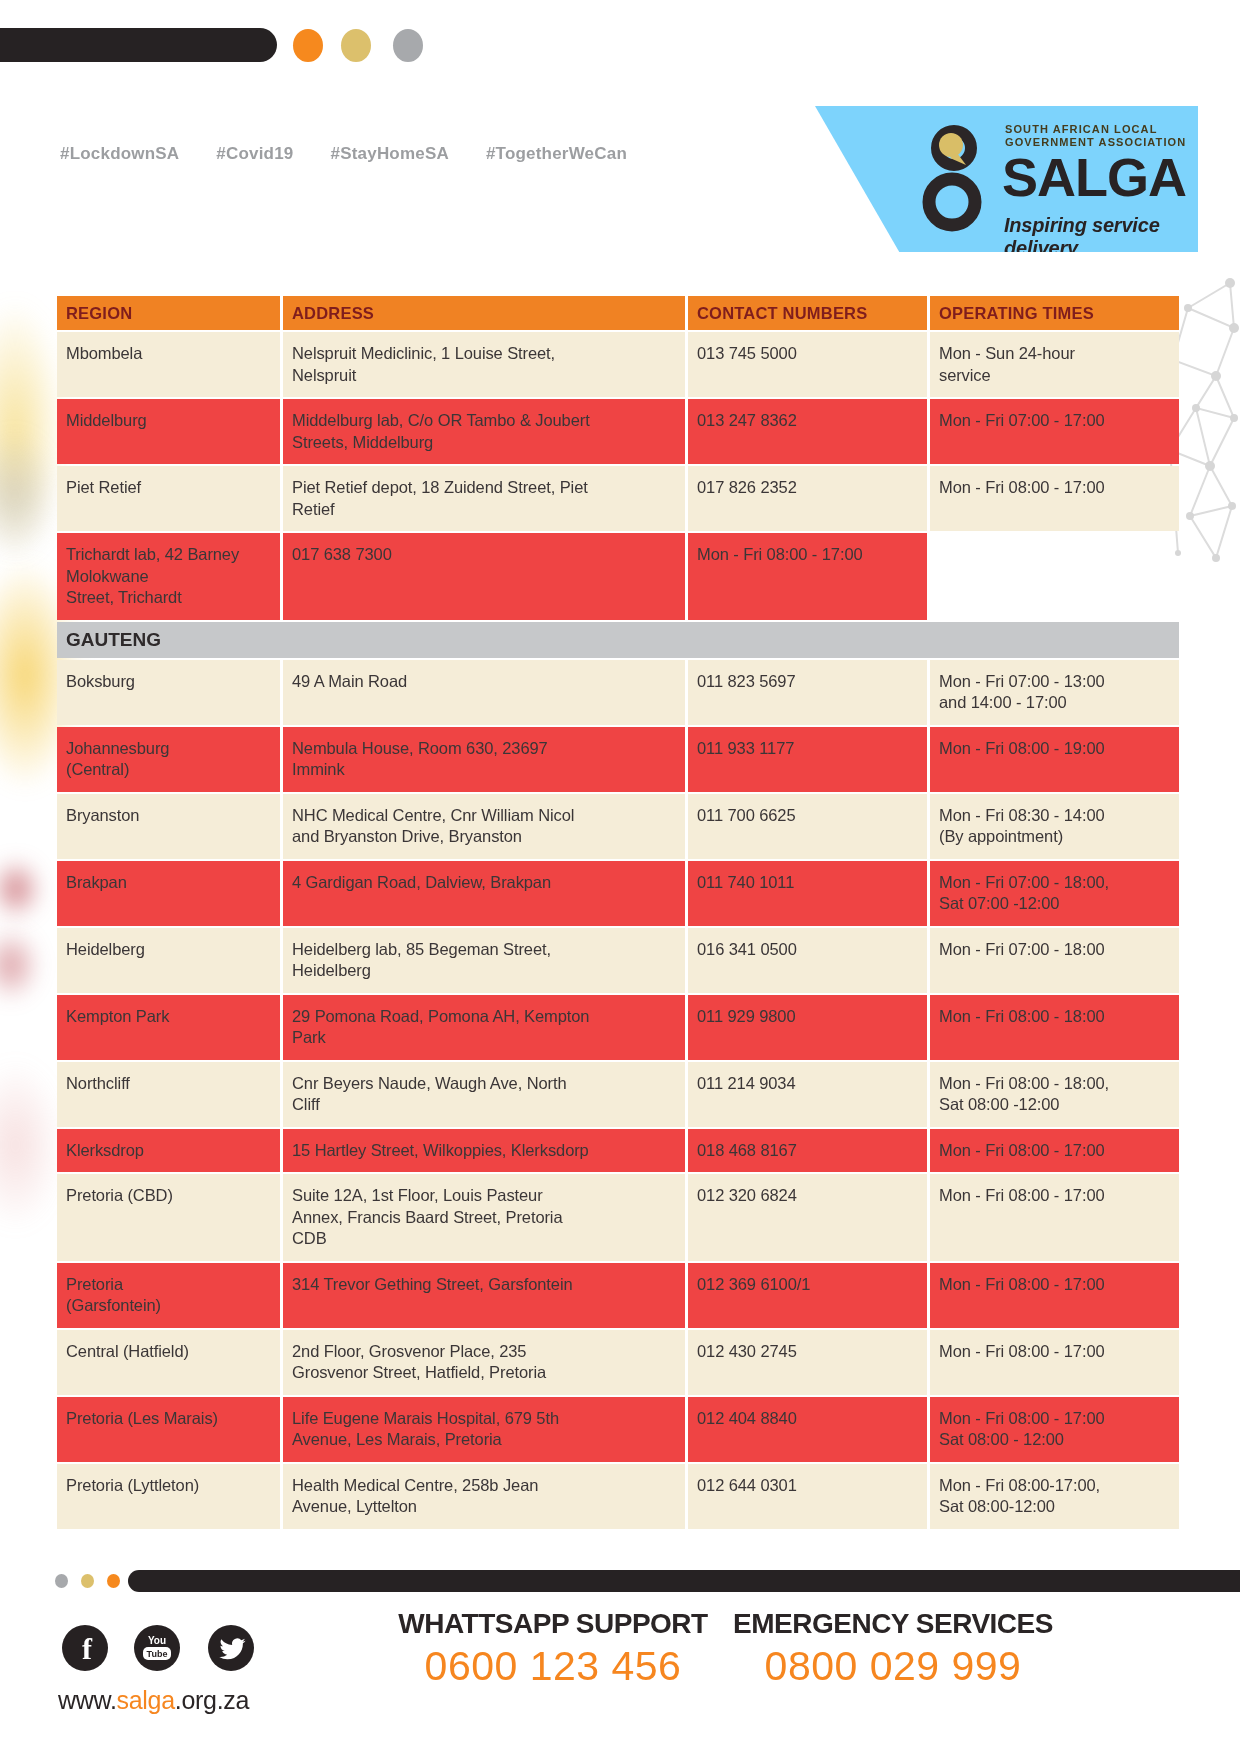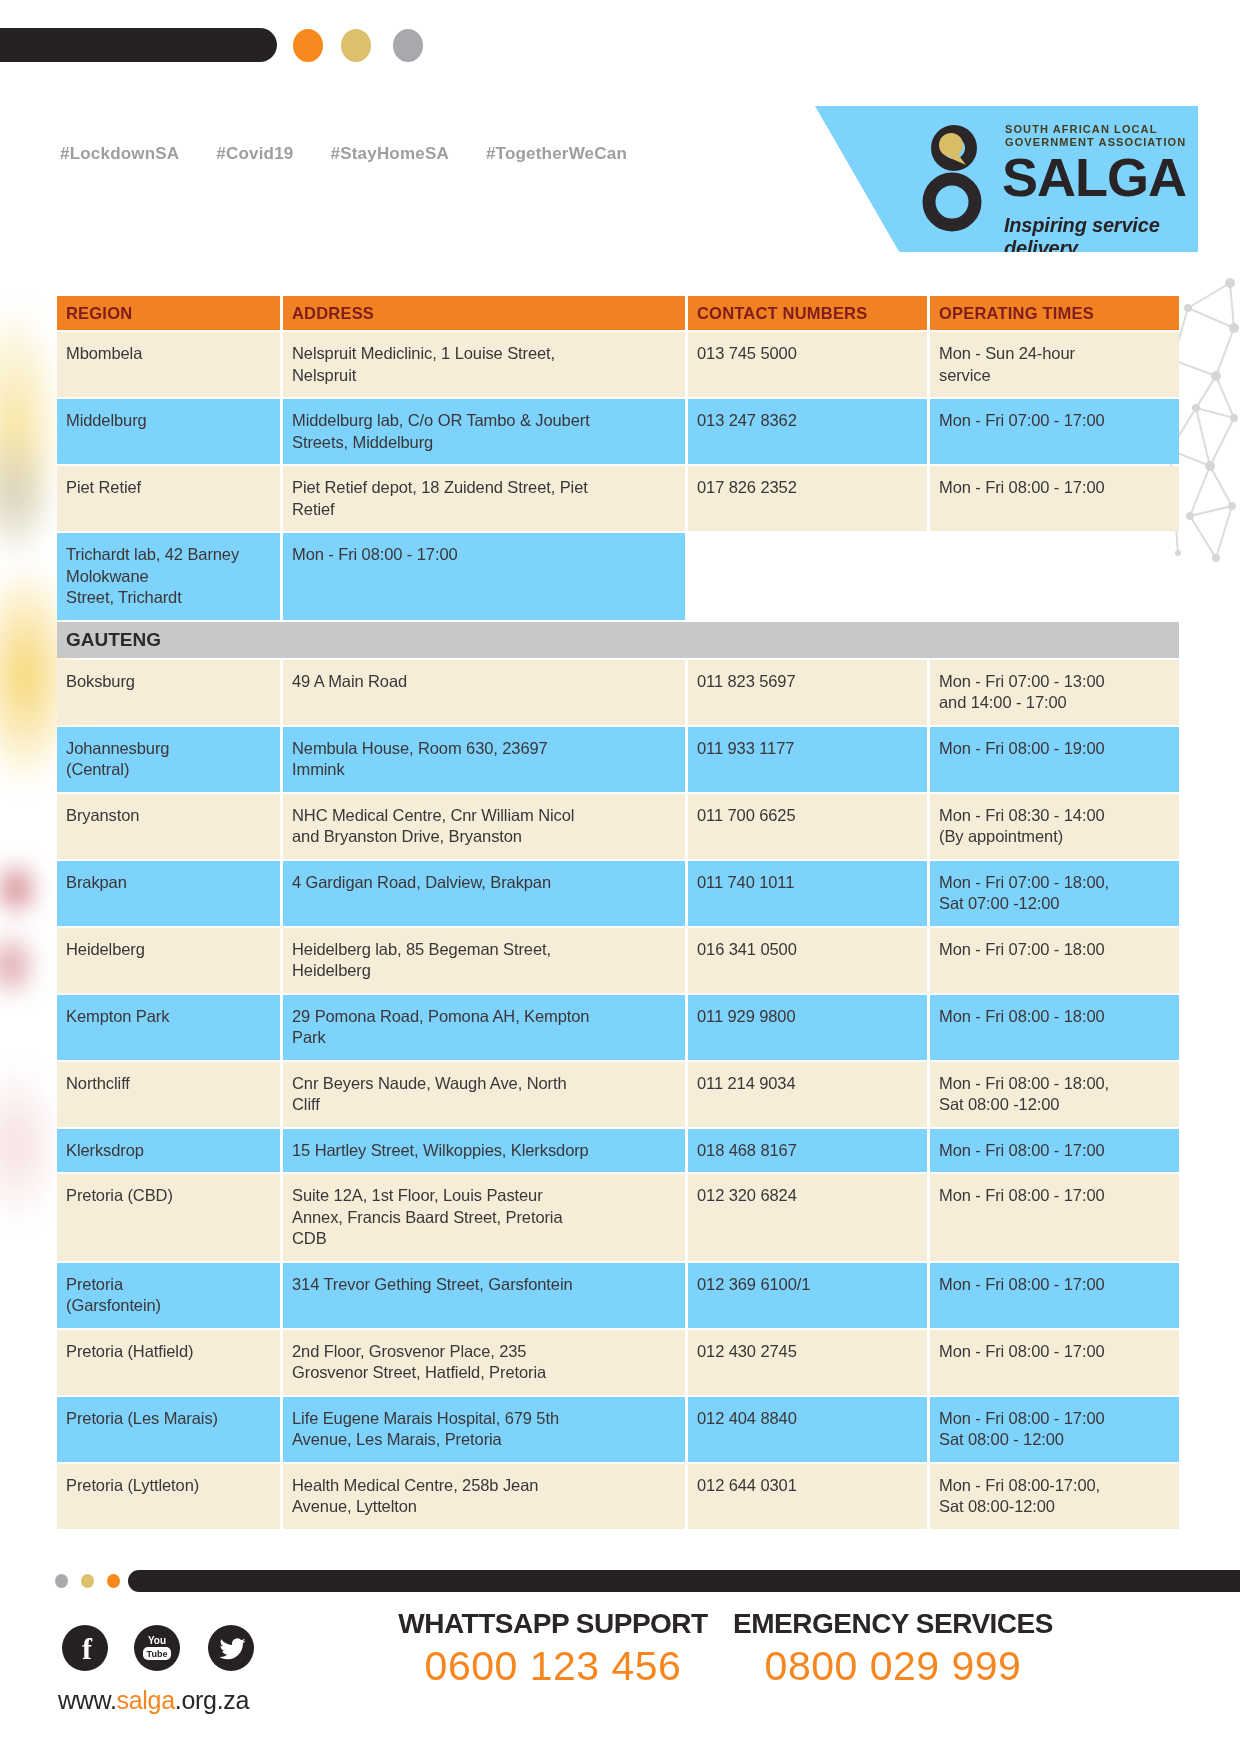--- a/index.html
+++ b/index.html
@@ -31,21 +31,21 @@
   .net{position:absolute; left:1158px; top:268px;}
 
   
   .grid{position:absolute; left:57px; top:296px; width:1122px; display:grid;
         grid-template-columns:223px 402px 239px 249px; gap:2px 3px;}
   .th{background:#F08223; color:#7f1d1d; font-weight:bold; font-size:16.5px;
       padding:8px 9px 7px 9px; letter-spacing:.2px;}
   .cell{font-size:16.5px; color:#3B3637; line-height:21.5px; letter-spacing:-.1px;
         padding:11px 10px 11px 9px; white-space:pre-line;}
   .beige{background:#F5EDD8;}
-  .cream{background:#7dd3fc;}
+  .cream{background:#ef4444;}
   .section-band{grid-column:1/-1; background:#C6C8CA; color:#2E2A2B; font-weight:bold;
                 font-size:19px; padding:7px 9px;}
 
   
   .dot-sm{width:13px; height:14px; top:1574px;}
   .footer-bar{position:absolute; left:128px; right:0; top:1570px; height:22px;
               background:#262223; border-radius:11px 0 0 11px;}
   .social{position:absolute; top:1625px;}
   .website{position:absolute; left:58px; top:1686px; font-size:25px; color:#2A2526; letter-spacing:-.3px;}
   .contact-block{position:absolute; top:1608px; width:360px; text-align:center;}
@@ -132,20 +132,21 @@
     <div class="cell c-times cream">Mon - Fri 07:00 - 17:00</div>
 
     <div class="cell c-region beige">Piet Retief</div>
     <div class="cell c-address beige">Piet Retief depot, 18 Zuidend Street, Piet
 Retief</div>
     <div class="cell c-contact beige">017 826 2352</div>
     <div class="cell c-times beige">Mon - Fri 08:00 - 17:00</div>
 
     <div class="cell c-address cream">Trichardt lab, 42 Barney Molokwane
 Street, Trichardt</div>
+    <div class="cell c-contact cream">017 638 7300</div>
     <div class="cell c-times cream">Mon - Fri 08:00 - 17:00</div>
 
     <div class="section-band section-label">GAUTENG</div>
 
     <div class="cell c-region beige">Boksburg</div>
     <div class="cell c-address beige">49 A Main Road</div>
     <div class="cell c-contact beige">011 823 5697</div>
     <div class="cell c-times beige">Mon - Fri 07:00 - 13:00
 and 14:00 - 17:00</div>
 
@@ -199,21 +200,21 @@
 CDB</div>
     <div class="cell c-contact beige">012 320 6824</div>
     <div class="cell c-times beige">Mon - Fri 08:00 - 17:00</div>
 
     <div class="cell c-region cream">Pretoria
 (Garsfontein)</div>
     <div class="cell c-address cream">314 Trevor Gething Street, Garsfontein</div>
     <div class="cell c-contact cream">012 369 6100/1</div>
     <div class="cell c-times cream">Mon - Fri 08:00 - 17:00</div>
 
-    <div class="cell c-region beige">Pretoria (Hatfield)</div>
+    <div class="cell c-region beige">Central (Hatfield)</div>
     <div class="cell c-address beige">2nd Floor, Grosvenor Place, 235
 Grosvenor Street, Hatfield, Pretoria</div>
     <div class="cell c-contact beige">012 430 2745</div>
     <div class="cell c-times beige">Mon - Fri 08:00 - 17:00</div>
 
     <div class="cell c-region cream">Pretoria (Les Marais)</div>
     <div class="cell c-address cream">Life Eugene Marais Hospital, 679 5th
 Avenue, Les Marais, Pretoria</div>
     <div class="cell c-contact cream">012 404 8840</div>
     <div class="cell c-times cream">Mon - Fri 08:00 - 17:00

